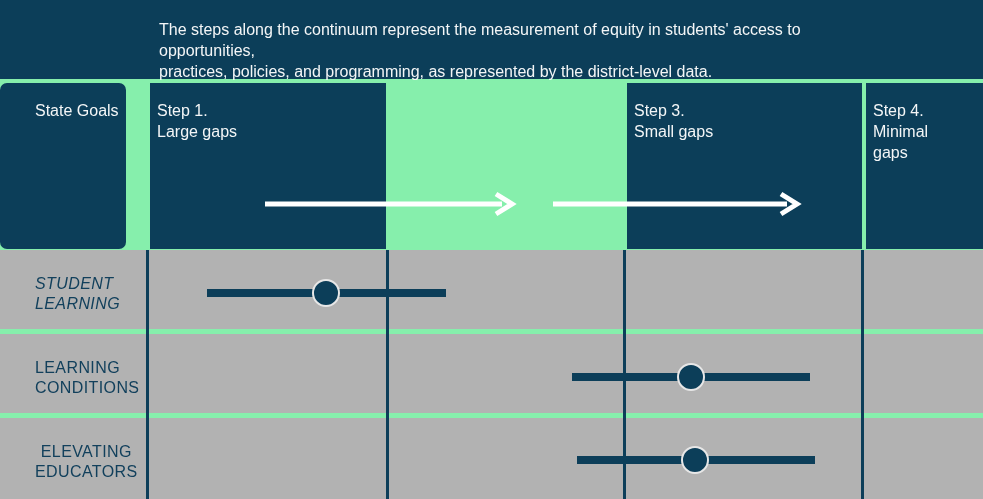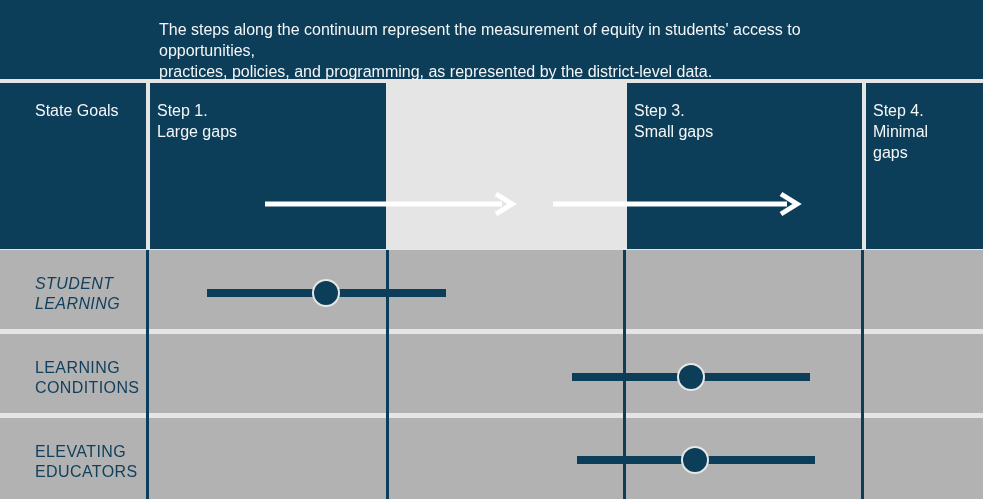--- a/index.html
+++ b/index.html
@@ -1,42 +1,42 @@
 <!DOCTYPE html>
 <html><head>
 <meta charset="utf-8">
 <style>
   html,body{margin:0;padding:0;background:#ffffff;}
   .canvas{
-    position:relative;width:983px;height:499px;background:#e5e5e5;overflow:hidden;
+    position:relative;width:983px;height:499px;background:#86efac;overflow:hidden;
     font-family:"Liberation Sans",sans-serif;
   }
   
   .banner{position:absolute;left:0;top:0;width:983px;height:79px;background:#0c3e59;}
   .banner-text{
     position:absolute;left:159px;top:19px;width:700px;
     color:#f4f6f7;font-size:16px;line-height:21px;white-space:pre-line;
   }
   
   .hcell{
     position:absolute;top:83px;height:166px;background:#0c3e59;color:#f4f6f7;
     font-size:16px;line-height:21px;box-sizing:border-box;white-space:pre-line;
   }
   .hcell .hlabel{position:absolute;top:17px;left:7px;right:4px;}
-  .hcell-0{left:0;width:146px;}
+  .hcell-0{left:0;width:126px;border-radius:7px;}
   .hcell-0 .hlabel{left:35px;}
   .hcell-1{left:150px;width:236px;}
   .hcell-2{left:390px;width:233px;}
   .hcell-3{left:627px;width:235px;padding-left:6px;}
   .hcell-4{left:866px;width:117px;padding-left:7px;}
   
   .grow{position:absolute;left:0;width:983px;background:#b2b2b2;}
   .grow-0{top:250px;height:79px;font-style:italic;}
   .grow-1{top:334px;height:79px;}
-  .grow-2{top:418px;height:81px;}
+  .grow-2{top:418px;height:81px;text-align:center;}
   .rlabel{
     position:absolute;left:35px;top:24px;color:#12405c;font-size:16px;line-height:20px;
     letter-spacing:.4px;white-space:pre-line;
   }
   
   .vdiv{position:absolute;top:250px;height:249px;width:3px;background:#0c3e59;}
   .vdiv-0{left:146px;}
   .vdiv-1{left:386px;}
   .vdiv-2{left:623px;}
   .vdiv-3{left:861px;}

